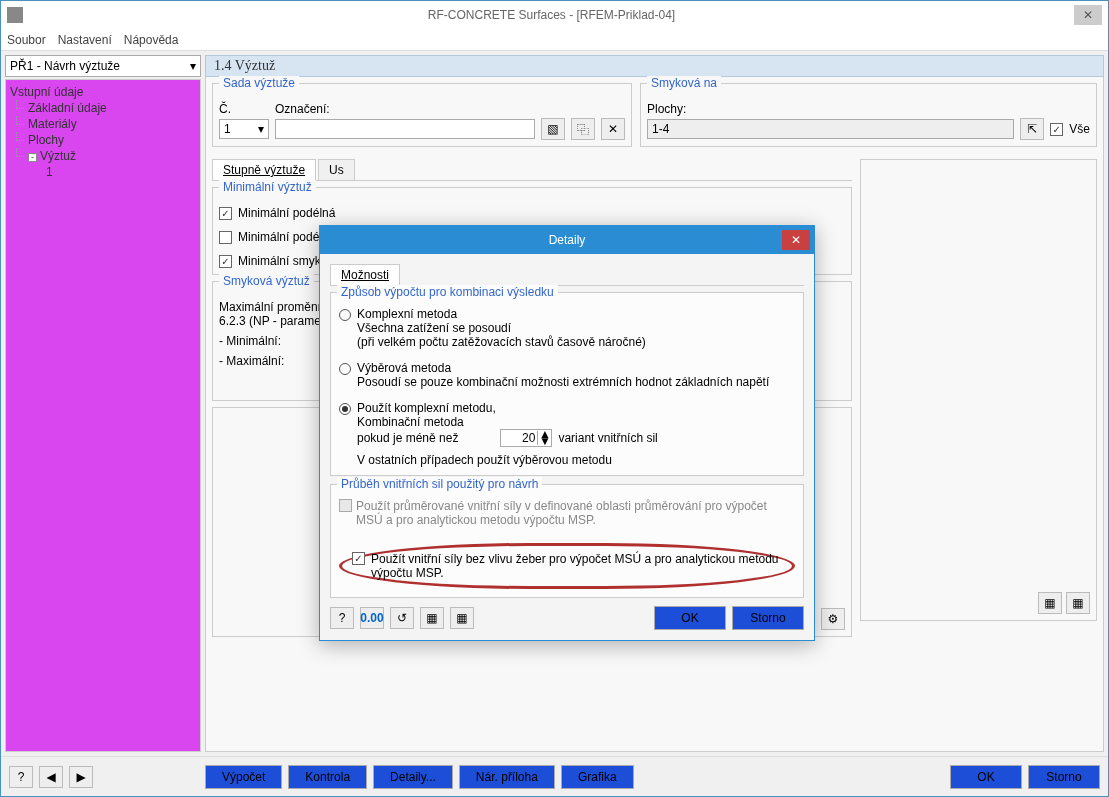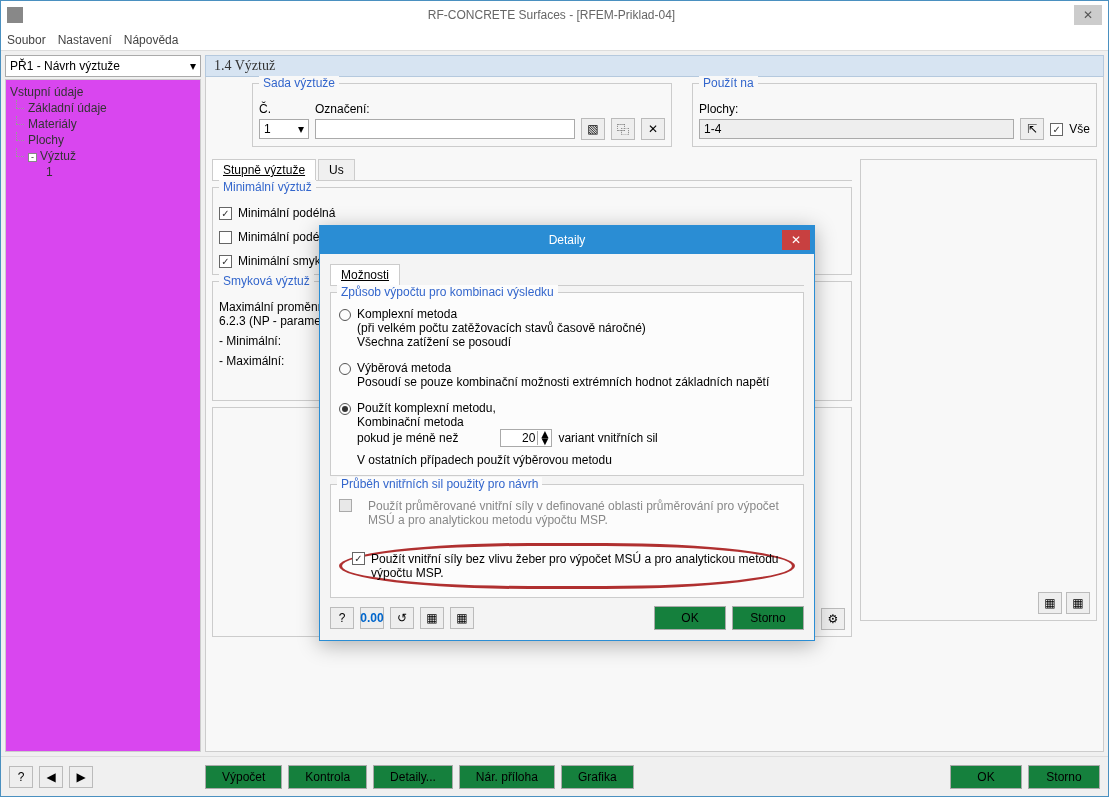--- a/index.html
+++ b/index.html
@@ -27,35 +27,35 @@
 .fieldset-title { position: absolute; top: -8px; left: 6px; background: #f8f8f8; padding: 0 4px; color: #36c; }
 .row { display: flex; align-items: center; gap: 6px; }
 .input { border: 1px solid #aaa; background: #fff; height: 20px; padding: 0 4px; display: flex; align-items: center; }
 .iconbtn { width: 24px; height: 22px; border: 1px solid #bbb; background: #eee; display: inline-flex; align-items: center; justify-content: center; }
 .chkbox { width: 13px; height: 13px; border: 1px solid #666; background: #fff; display: inline-flex; align-items: center; justify-content: center; font-size: 10px; color: #333; flex-shrink: 0; }
 .chkbox.disabled { background: #e8e8e8; border-color: #aaa; }
 .tabs { display: flex; border-bottom: 1px solid #ccc; margin-bottom: 6px; }
 .tab { padding: 3px 10px; border: 1px solid #ccc; border-bottom: none; background: #f0f0f0; margin-right: 2px; }
 .tab.active { background: #fff; text-decoration: underline; }
 .footer { height: 40px; display: flex; align-items: center; padding: 0 8px; gap: 6px; border-top: 1px solid #ddd; }
-.btn { height: 24px; border: 1px solid #aaa; background: #15803d; padding: 0 16px; display: inline-flex; align-items: center; justify-content: center; min-width: 72px; }
+.btn { height: 24px; border: 1px solid #aaa; background: #1d4ed8; padding: 0 16px; display: inline-flex; align-items: center; justify-content: center; min-width: 72px; }
 .dialog-overlay { position: absolute; left: 318px; top: 174px; width: 496px; background: #fff; border: 1px solid #2a8dd4; box-shadow: 0 4px 20px rgba(0,0,0,0.3); }
 .dialog-title { height: 28px; background: #2a8dd4; color: #fff; display: flex; align-items: center; justify-content: center; font-size: 13px; position: relative; }
 .dialog-close { position: absolute; right: 4px; top: 4px; width: 28px; height: 20px; background: #c84040; color: #fff; display: flex; align-items: center; justify-content: center; }
 .dialog-body { padding: 10px; background: #f4f4f4; }
 .radio { width: 12px; height: 12px; border: 1px solid #555; border-radius: 50%; display: inline-flex; align-items: center; justify-content: center; flex-shrink: 0; margin-top: 2px; }
 .radio.sel::after { content: ""; width: 6px; height: 6px; background: #333; border-radius: 50%; }
 .dialog-fieldset { border: 1px solid #ccc; background: #fcfcfc; padding: 14px 8px 8px 8px; margin-bottom: 8px; position: relative; }
 .dialog-ftitle { position: absolute; top: -8px; left: 6px; background: #fcfcfc; padding: 0 4px; color: #36c; }
 .circled { border: 3px solid #b03030; border-radius: 50% / 60%; padding: 6px 10px; }
 .spinner { display:inline-flex; border:1px solid #aaa; height:18px; align-items:center; background:#fff; }
 .spinner .val { width:36px; text-align:right; padding-right:2px; }
 .spinner .arrows { width:14px; display:flex; flex-direction:column; font-size:7px; line-height:7px; border-left:1px solid #aaa; }
 .spinner .arrows span { text-align:center; }
-.toprow { display:flex; gap:20px;margin-left:40px; }
+.toprow { display:flex; gap:8px; }
 .bottom-icons { position:absolute; bottom:6px; right:6px; display:flex; gap:4px; }
 </style>
 </head>
 <body>
 
 <div class="window">
   <div class="titlebar">
     <span style="width:16px;height:16px;background:#888;margin-right:6px;"></span>
     <span class="title">RF-CONCRETE Surfaces - [RFEM-Priklad-04]</span>
     <span class="close">✕</span>
@@ -99,21 +99,21 @@
                   <span style="margin-left:auto;">▾</span>
                 </div>
               <div class="input" style="flex:1;"></div>
               <span class="iconbtn">▧</span>
               <span class="iconbtn">⿻</span>
               <span class="iconbtn">✕</span>
             </div>
           </div>
 
           <div class="fieldset" style="flex:1;">
-            <div class="fieldset-title">Použít na</div>
+            <div class="fieldset-title">Smyková na</div>
             <div>Plochy:</div>
             <div class="row" style="margin-top:2px;">
               <div class="input" style="flex:1;background:#eee;">
                   <span>1-4</span>
                 </div>
               <span class="iconbtn">⇱</span>
               <span class="chkbox">✓</span>
               <span>Vše</span>
             </div>
           </div>
@@ -176,22 +176,22 @@
           <div class="tab active">Možnosti</div>
         </div>
 
         <div class="dialog-fieldset">
           <div class="dialog-ftitle">Způsob výpočtu pro kombinaci výsledku</div>
 
           <div style="display:flex;gap:6px;margin-bottom:12px;">
             <span class="radio"></span>
             <div>
               <div>Komplexní metoda</div>
+              <div>Všechna zatížení se posoudí</div>
               <div>(při velkém počtu zatěžovacích stavů časově náročné)</div>
-              <div>Všechna zatížení se posoudí</div>
             </div>
           </div>
 
           <div style="display:flex;gap:6px;margin-bottom:12px;">
             <span class="radio"></span>
             <div>
               <div>Výběrová metoda</div>
               <div>Posoudí se pouze kombinační možnosti extrémních hodnot základních napětí</div>
             </div>
           </div>
@@ -213,21 +213,21 @@
                 </span>
                 <span>variant vnitřních sil</span>
               </div>
               <div style="margin-top:6px;">V ostatních případech použít výběrovou metodu</div>
             </div>
           </div>
         </div>
 
         <div class="dialog-fieldset">
           <div class="dialog-ftitle">Průběh vnitřních sil použitý pro návrh</div>
-          <div style="display:flex;gap:16px;margin-bottom:16px;">
+          <div style="display:flex;gap:4px;margin-bottom:16px;">
             <span class="chkbox disabled"></span>
             <span style="color:#888;">Použít průměrované vnitřní síly v definované oblasti průměrování pro výpočet MSÚ a pro analytickou metodu výpočtu MSP.</span>
           </div>
           <div class="circled" style="display:flex;gap:6px;">
             <span class="chkbox">✓</span>
             <span>Použít vnitřní síly bez vlivu žeber pro výpočet MSÚ a pro analytickou metodu výpočtu MSP.</span>
           </div>
         </div>
 
         <div class="row" style="margin-top:8px;">

